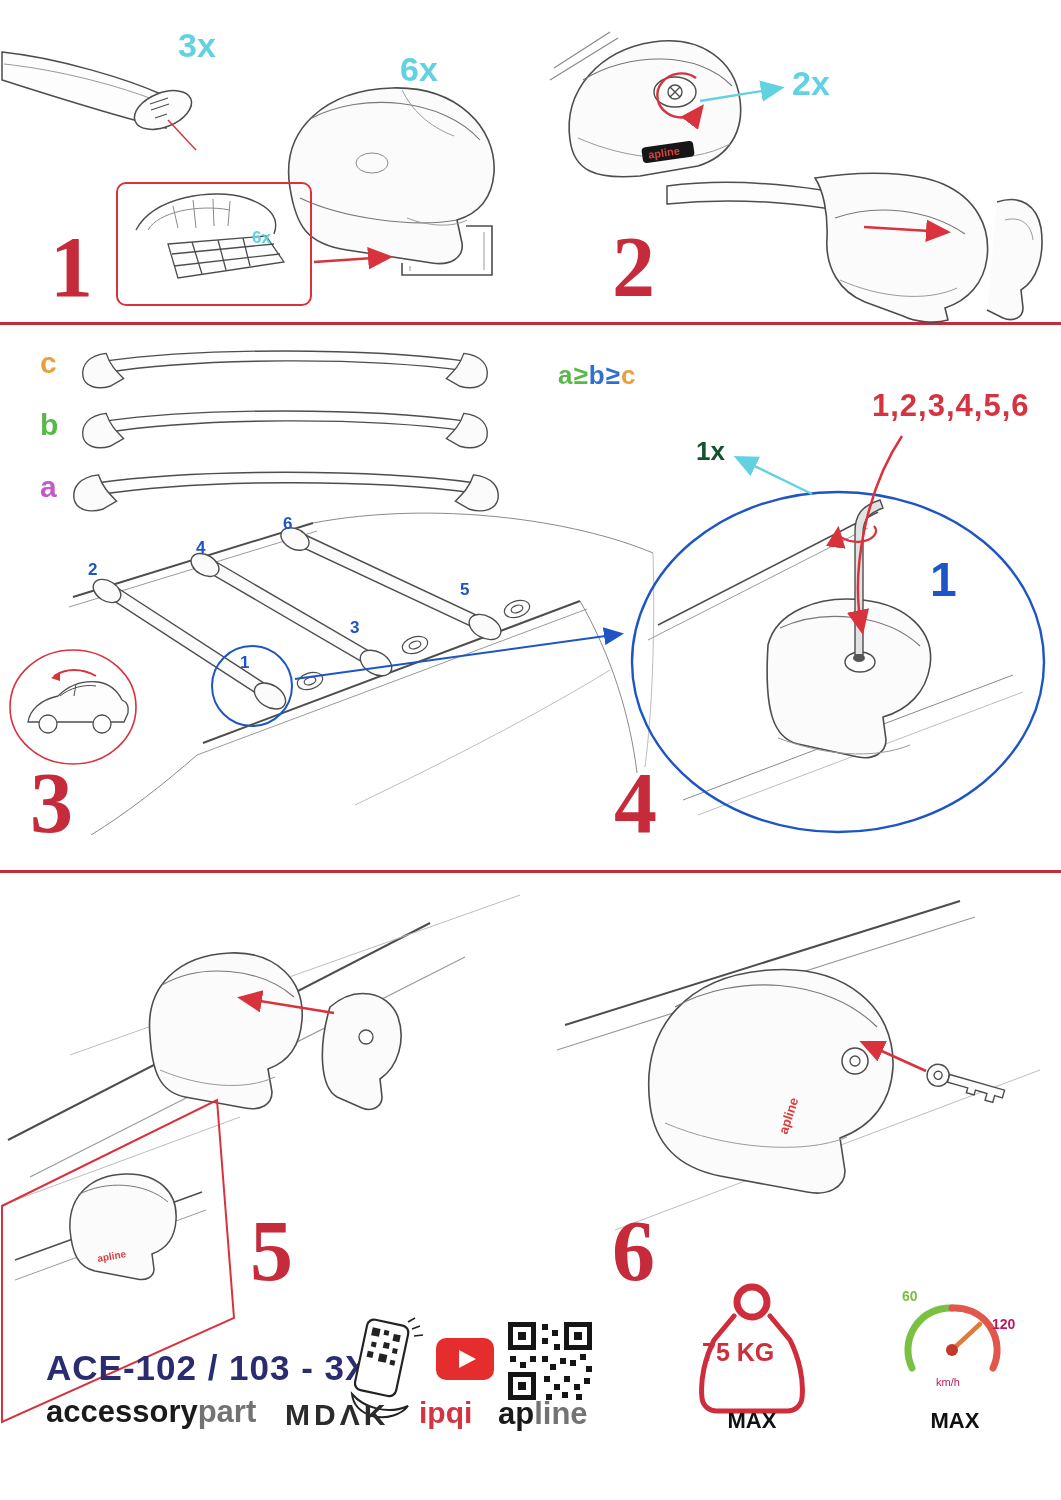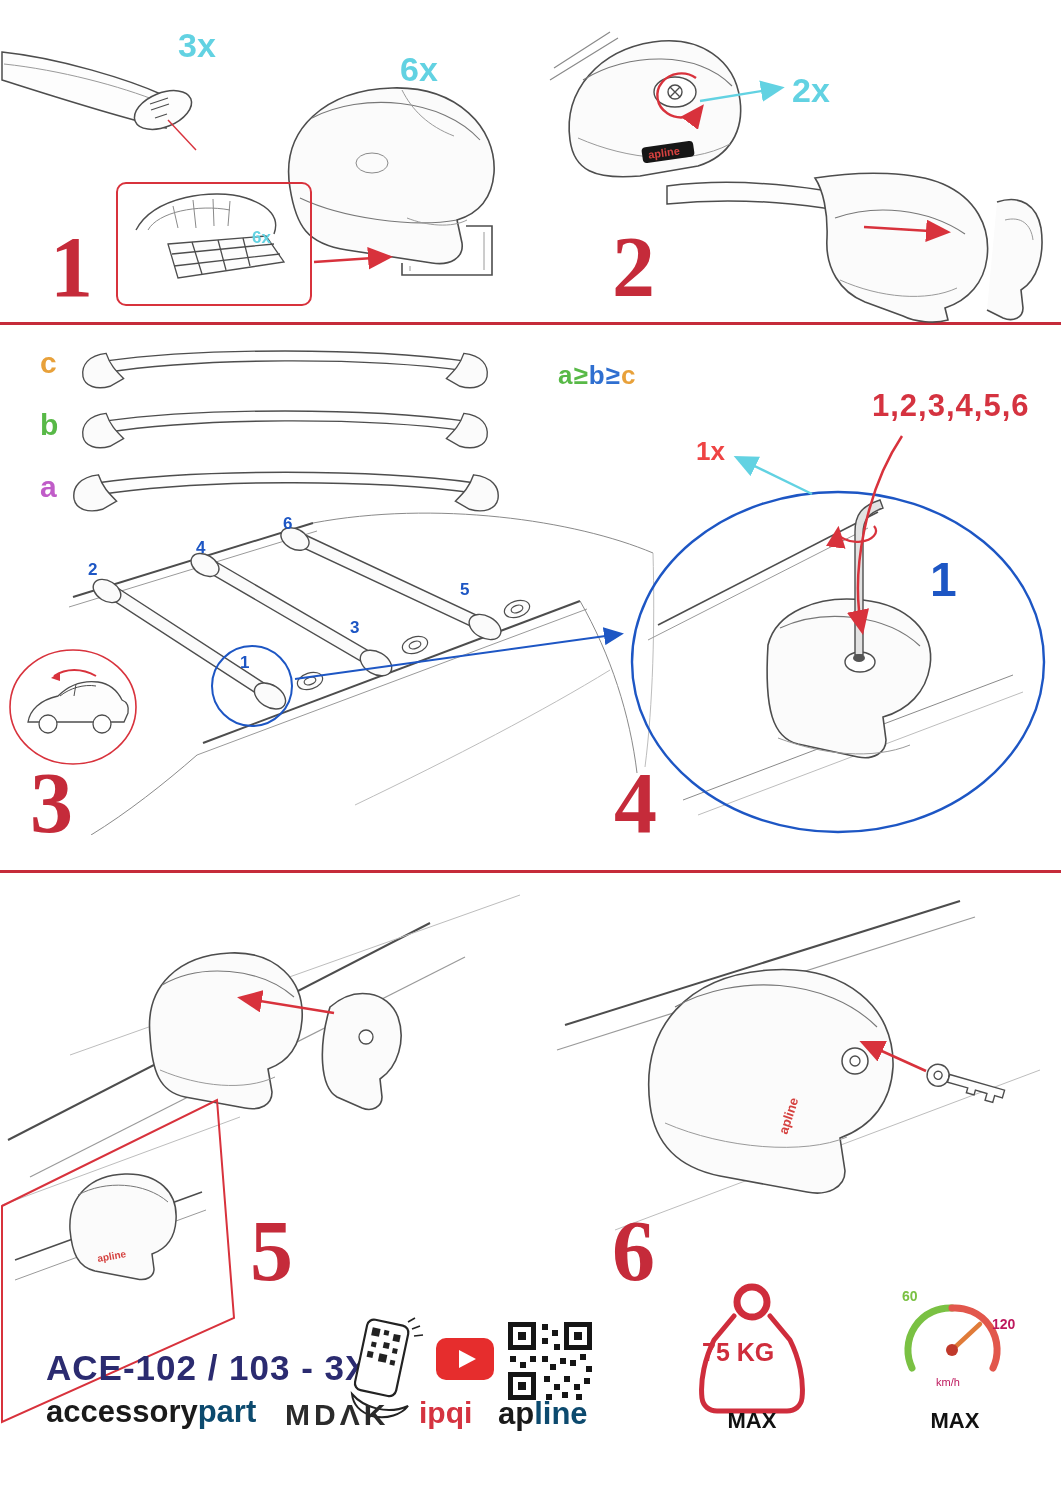--- a/index.html
+++ b/index.html
@@ -2,31 +2,31 @@
 <html><head>
 <meta charset="utf-8">
 <style>
   * { margin:0; padding:0; box-sizing:border-box; }
   body { background:#ffffff; font-family:"Liberation Sans", sans-serif; }
   .page { position:relative; width:1061px; height:1500px; background:#fff; overflow:hidden; }
   .abs { position:absolute; }
   .step-num { font-family:"Liberation Serif", serif; font-weight:700; color:#c52b3a; font-size:86px; line-height:1; }
   .qty { color:#62d2e2; font-weight:700; font-size:34px; }
   .qty-sm { color:#62d2e2; font-weight:700; font-size:17px; }
-  .qty-md { color:#ef4444; font-weight:700; font-size:26px; }
+  .qty-md { color:#14532d; font-weight:700; font-size:26px; }
   .pos-num { color:#1d56c4; font-weight:700; font-size:17px; }
   .bar-label { font-weight:700; font-size:30px; }
   .rule-text { font-weight:700; font-size:26px; letter-spacing:1px; }
   .seq-text { color:#d53340; font-weight:700; font-size:31px; letter-spacing:1px; }
   .callout-1 { color:#1d56c4; font-weight:700; font-size:48px; }
   .divider { position:absolute; left:0; width:1061px; height:3px; background:#c52b3a; }
   .product-code { color:#2b2b70; font-weight:700; font-size:35px; letter-spacing:1px; }
   .brandline { font-weight:700; font-size:31px; }
   .brandline .dark { color:#1a1a1a; }
-  .brandline .red { color:#0c4a6e; }
+  .brandline .red { color:#737373; }
   .mdak { color:#2b2b2b; font-weight:700; font-size:30px; letter-spacing:4px; }
   .ipqi { color:#d53340; font-weight:700; font-size:30px; }
   .max-label { color:#111; font-weight:700; font-size:22px; text-align:center; }
   .kg-label { color:#cf2d3c; font-weight:700; font-size:25px; text-align:left; }
   .gauge-low { color:#7ac143; font-weight:700; font-size:14px; }
   .gauge-high { color:#be185d; font-weight:700; font-size:14px; }
   .gauge-unit { color:#be185d; font-size:11px; }
   svg { display:block; }
 </style>
 </head>
@@ -90,21 +90,21 @@
   <svg class="abs" style="left:665px;top:160px" width="395" height="165" viewBox="0 0 395 165">
     <path d="M2,26 C80,16 175,28 240,50 L240,68 C175,44 80,36 2,44 Z" fill="#fdfdfd" stroke="#4d4d4d" stroke-width="1.5"></path>
     <ellipse cx="241" cy="59" rx="8" ry="10" fill="#fdfdfd" stroke="#4d4d4d" stroke-width="1.3"></ellipse>
     <path d="M150,18 C200,10 250,12 278,24 C310,38 326,66 322,98 C319,122 304,140 280,148 L283,160 C270,164 250,162 238,156 L200,142 C175,132 160,108 162,78 C163,52 158,30 150,18 Z" fill="#fbfbfb" stroke="#4d4d4d" stroke-width="1.6"></path>
     <path d="M170,58 C210,44 262,48 300,74" fill="none" stroke="#777" stroke-width="1.1"></path>
     <path d="M175,120 C215,138 262,142 292,128" fill="none" stroke="#9a9a9a" stroke-width="1"></path>
     <path d="M332,42 C356,34 372,46 376,68 C380,96 372,120 356,130 L358,148 C358,158 348,162 338,158 L322,150" fill="#fbfbfb" stroke="#4d4d4d" stroke-width="1.6"></path>
     <path d="M340,60 C356,56 366,64 368,80" fill="none" stroke="#9a9a9a" stroke-width="1"></path>
   </svg>
 
-  <div class="abs qty" style="left:792px;top:71px">2x</div>
+  <div class="abs qty" style="left:792px;top:64px">2x</div>
   <div class="abs step-num" style="left:612px;top:224px">2</div>
 
   <svg class="abs" style="left:70px;top:336px" width="430" height="58" viewBox="0 0 430 60">
     <path d="M28,26 C130,12 300,12 402,26 L402,36 C300,22 130,22 28,38 Z" fill="#fdfdfd" stroke="#4d4d4d" stroke-width="1.4"></path>
     <path d="M30,18 C12,20 4,30 6,42 C8,52 20,56 34,52 L48,44 C40,36 34,30 30,18 Z" fill="#fbfbfb" stroke="#4d4d4d" stroke-width="1.4"></path>
     <path d="M400,18 C418,20 426,30 424,42 C422,52 410,56 396,52 L382,44 C390,36 396,30 400,18 Z" fill="#fbfbfb" stroke="#4d4d4d" stroke-width="1.4"></path>
   </svg>
   <svg class="abs" style="left:70px;top:396px" width="430" height="58" viewBox="0 0 430 60">
     <path d="M28,26 C130,12 300,12 402,26 L402,36 C300,22 130,22 28,38 Z" fill="#fdfdfd" stroke="#4d4d4d" stroke-width="1.4"></path>
     <path d="M30,18 C12,20 4,30 6,42 C8,52 20,56 34,52 L48,44 C40,36 34,30 30,18 Z" fill="#fbfbfb" stroke="#4d4d4d" stroke-width="1.4"></path>

